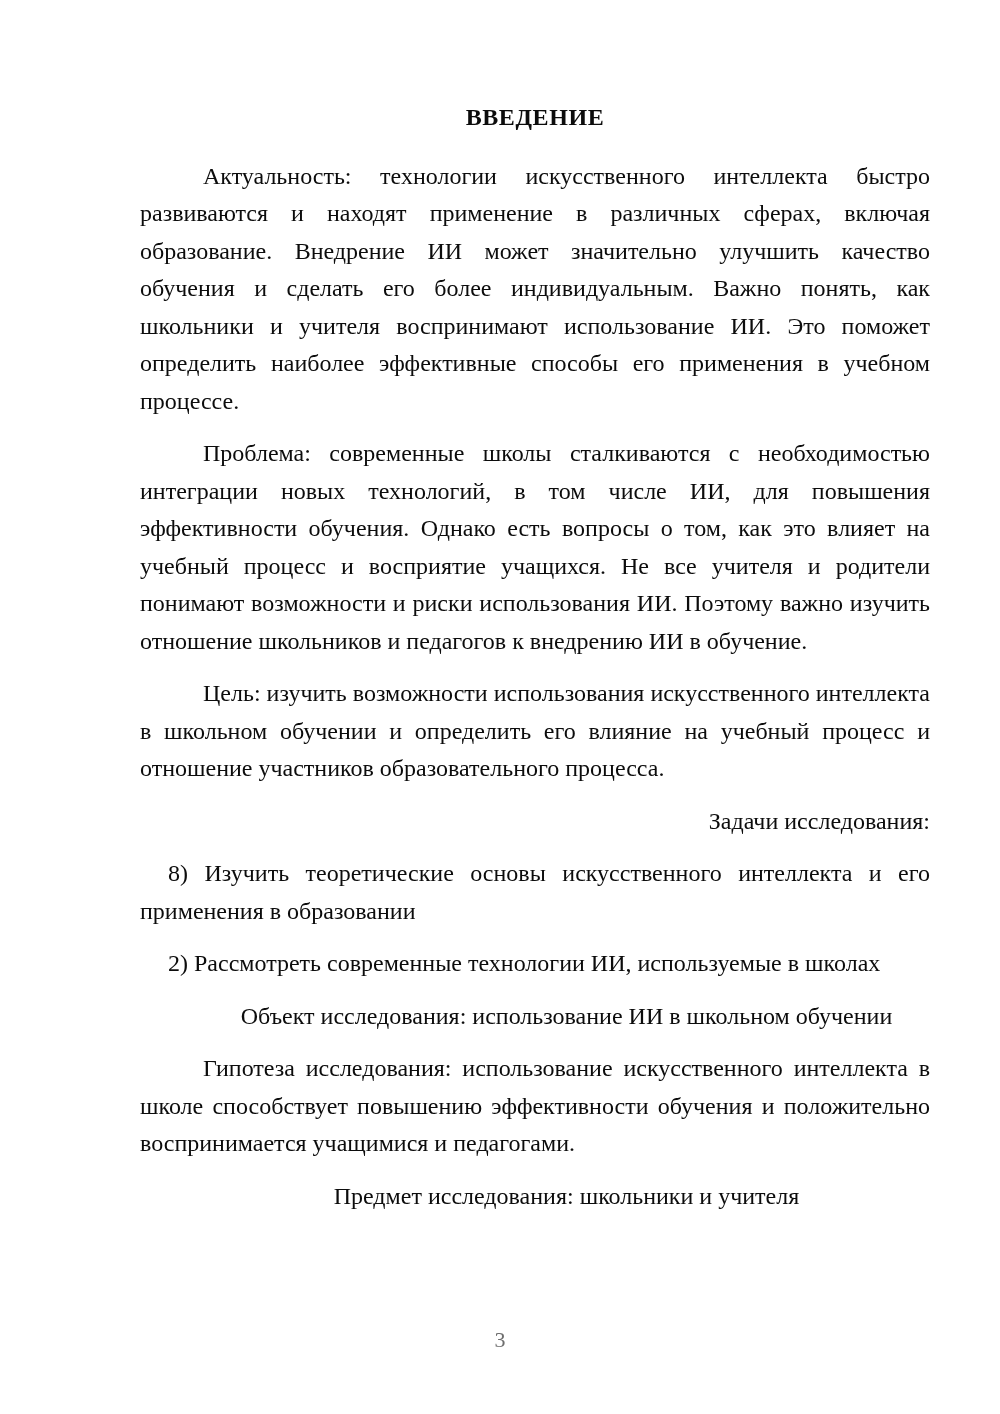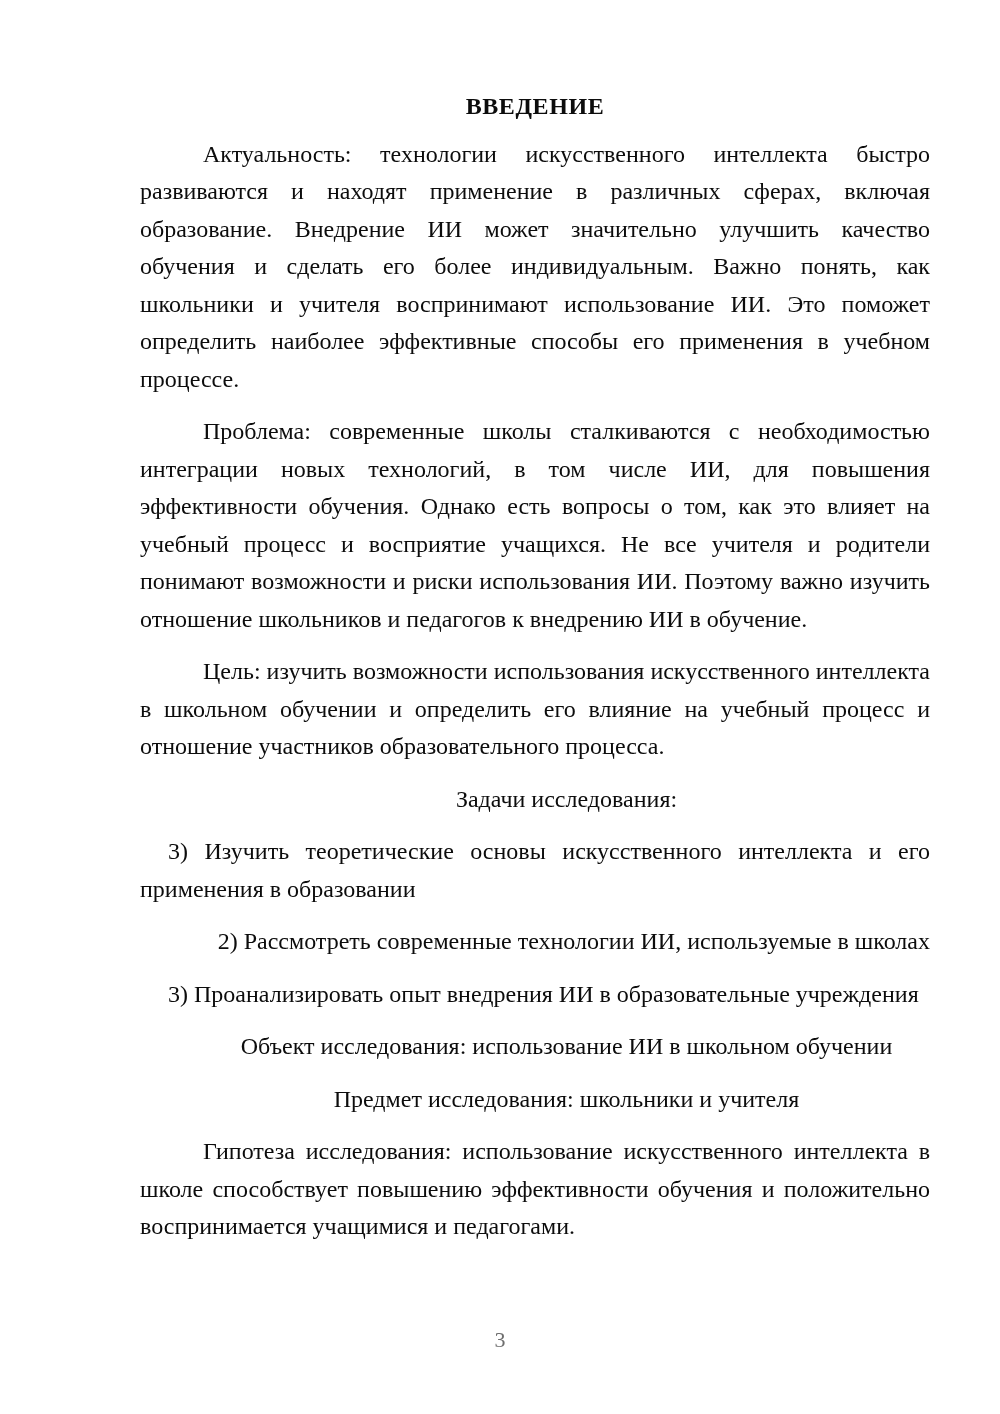--- a/index.html
+++ b/index.html
@@ -25,21 +25,21 @@
     left: 140px;
     top: 0;
     width: 790px;
   }
 
   .doc-title {
     font-size: 24px;
     font-weight: bold;
     text-align: center;
     letter-spacing: 0.6px;
-    margin: 0;
+    margin: 11px;
     padding-top: 93px;
     line-height: 1.15;
   }
 
   .para {
     font-size: 24px;
     line-height: 37.5px;
     text-align: justify;
     text-justify: inter-word;
     margin: 0;
@@ -49,32 +49,32 @@
   
   .para.body {
     text-indent: 63px;
     padding-top: 15px;
   }
 
   
   .para.lead {
     text-indent: 63px;
     padding-top: 15px;
-    text-align: center;
+    text-align: right;
   }
 
   
   .para.item {
     text-indent: 28px;
     padding-top: 15px;
   }
 
   
   .para.item.short {
-    text-align: right;
+    text-align: left;
   }
 
   
   .para.sub {
     text-indent: 63px;
     padding-top: 15px;
     text-align: center;
   }
 
   .page-number {
@@ -98,31 +98,30 @@
     <h1 class="doc-title">ВВЕДЕНИЕ</h1>
 
     <p class="para body">Актуальность: технологии искусственного интеллекта быстро развиваются и находят применение в различных сферах, включая образование. Внедрение ИИ может значительно улучшить качество обучения и сделать его более индивидуальным. Важно понять, как школьники и учителя воспринимают использование ИИ. Это поможет определить наиболее эффективные способы его применения в учебном процессе.</p>
 
     <p class="para body">Проблема: современные школы сталкиваются с необходимостью интеграции новых технологий, в том числе ИИ, для повышения эффективности обучения. Однако есть вопросы о том, как это влияет на учебный процесс и восприятие учащихся. Не все учителя и родители понимают возможности и риски использования ИИ. Поэтому важно изучить отношение школьников и педагогов к внедрению ИИ в обучение.</p>
 
     <p class="para body">Цель: изучить возможности использования искусственного интеллекта в школьном обучении и определить его влияние на учебный процесс и отношение участников образовательного процесса.</p>
 
     <p class="para lead">Задачи исследования:</p>
 
-    <p class="para item">3) Изучить теоретические основы искусственного интеллекта и его применения в образовании</p>
+    <p class="para item">8) Изучить теоретические основы искусственного интеллекта и его применения в образовании</p>
 
     <p class="para item short">2) Рассмотреть современные технологии ИИ, используемые в школах</p>
 
-    <p class="para item">3) Проанализировать опыт внедрения ИИ в образовательные учреждения</p>
 
 
 
     <p class="para sub">Объект исследования: использование ИИ в школьном обучении</p>
 
+    <p class="para body">Гипотеза исследования: использование искусственного интеллекта в школе способствует повышению эффективности обучения и положительно воспринимается учащимися и педагогами.</p>
+
     <p class="para sub">Предмет исследования: школьники и учителя</p>
-
-    <p class="para body">Гипотеза исследования: использование искусственного интеллекта в школе способствует повышению эффективности обучения и положительно воспринимается учащимися и педагогами.</p>
 
   </div>
 
   <div class="page-number">3</div>
 
 </div>
 
 </body></html>

